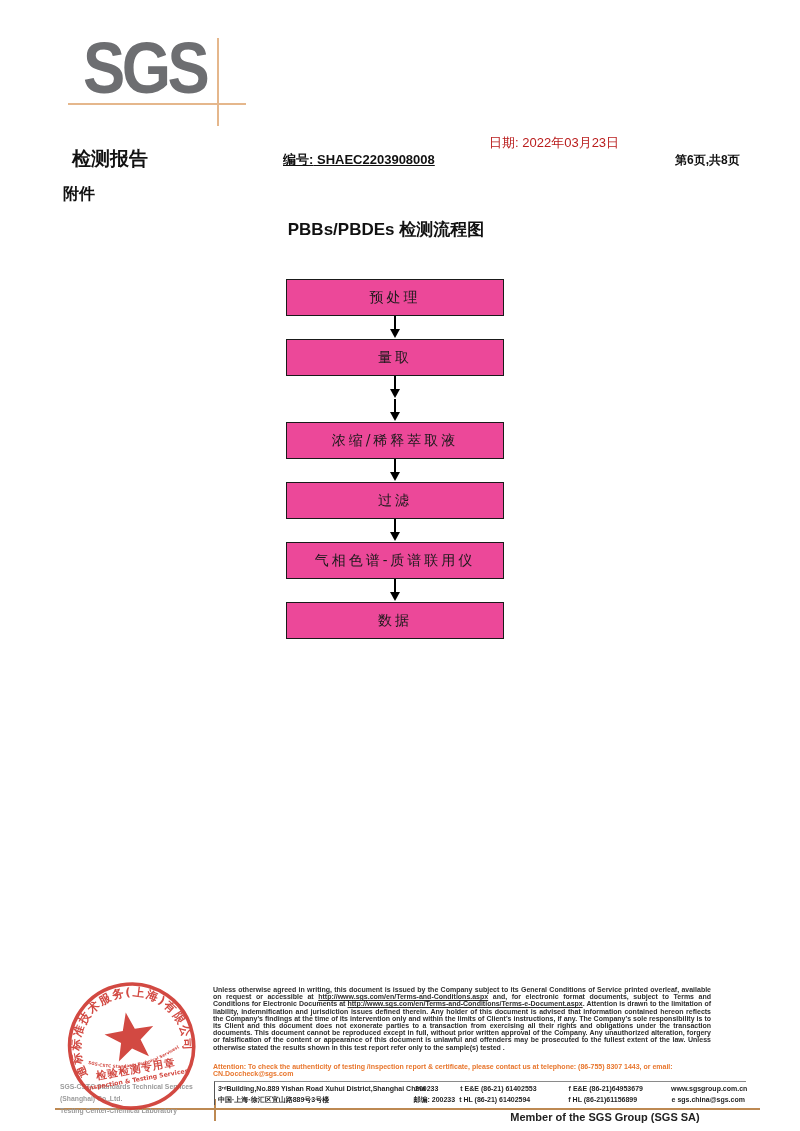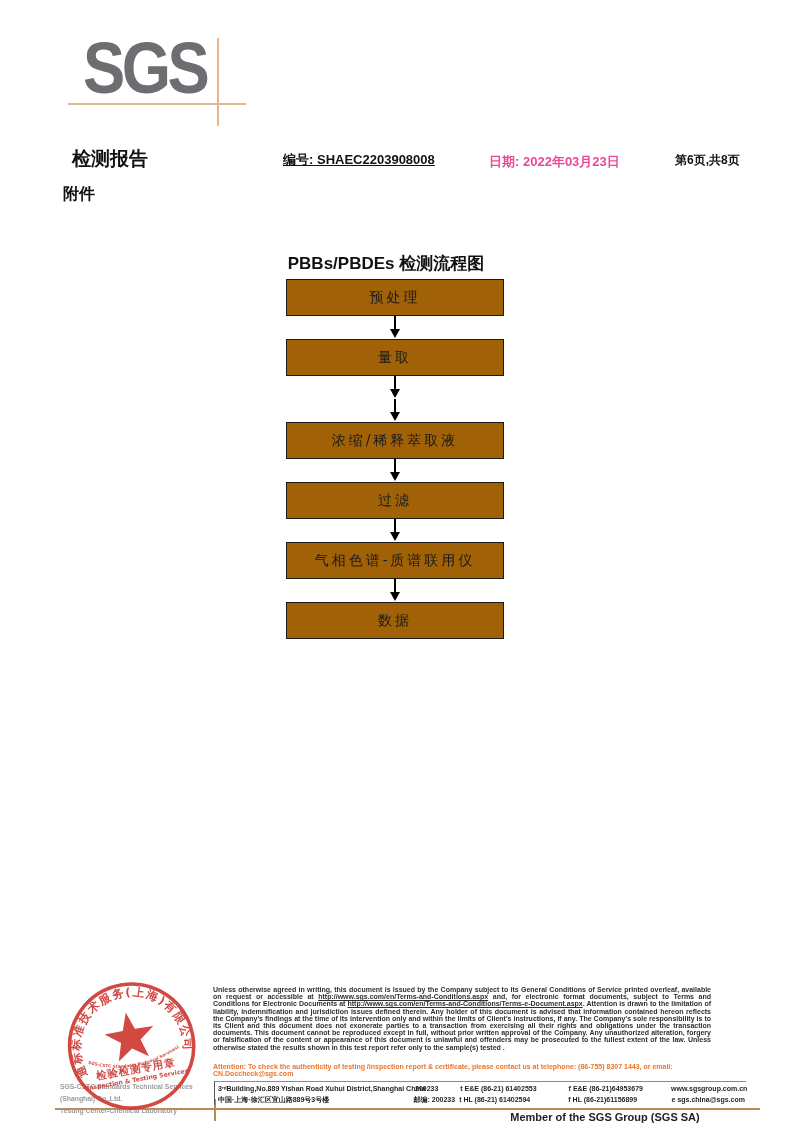--- a/index.html
+++ b/index.html
@@ -20,28 +20,28 @@
     font-family:"Liberation Sans", sans-serif;
     font-weight:bold; font-size:72px; line-height:72px;
     color:#6d6e71; letter-spacing:-4px;
     transform:scaleX(0.88); transform-origin:left top;
   }
   .logo-hline { position:absolute; left:5px; top:75px; width:178px; height:2px; background:#e5b78c; }
   .logo-vline { position:absolute; left:154px; top:10px; width:2px; height:88px; background:#e5b78c; }
   
   .hdr-title { position:absolute; left:72px; top:146px; font-size:19px; font-weight:bold; color:#111; }
   .hdr-no    { position:absolute; left:283px; top:151px; font-size:13px; font-weight:bold; color:#111;text-decoration:underline; }
-  .hdr-date  { position:absolute; left:489px; top:153px; font-size:13px; font-weight:bold; color:#ec4899; }
+  .hdr-date  { position:absolute; left:489px; top:134px; font-size:13px; font-weight:normal; color:#b91c1c; }
   .hdr-page  { position:absolute; left:643px; top:152px; font-size:12px; font-weight:bold; color:#111;margin-left:32px; }
   .hdr-attachment { position:absolute; left:63px; top:184px; font-size:16px; font-weight:bold; color:#111; }
   
-  .fc-title { position:absolute; left:0; top:218px; width:772px; text-align:center; font-size:17px; font-weight:bold; color:#111;margin-top:34px; }
+  .fc-title { position:absolute; left:0; top:218px; width:772px; text-align:center; font-size:17px; font-weight:bold; color:#111; }
   .flowchart { position:absolute; left:286px; top:279px; width:218px; display:flex; flex-direction:column; align-items:center; }
   .fc-box {
-    width:218px; height:37px; border:1px solid #1a1a1a; background:#a16207;
+    width:218px; height:37px; border:1px solid #1a1a1a; background:#ec4899;
     display:flex; align-items:center; justify-content:center;
     font-family:"DejaVu Serif", serif; font-size:14px; letter-spacing:3px; color:#1a1a1a;
   }
   .fc-arrow { height:23px; display:flex; flex-direction:column; align-items:center; }
   .fc-arrow .stem { width:2px; height:13px; background:#000; }
   .fc-arrow .head { width:0; height:0; border-left:5px solid transparent; border-right:5px solid transparent; border-top:9px solid #000; }
   
   .stamp { position:absolute; left:62px; top:978px; width:140px; height:140px; transform:rotate(-10deg); opacity:0.92; z-index:3; }
   .company-gray { position:absolute; left:60px; top:1081px; z-index:2; color:#9b9b9b; font-size:6.8px; line-height:12px; font-weight:bold; width:160px; }
   

